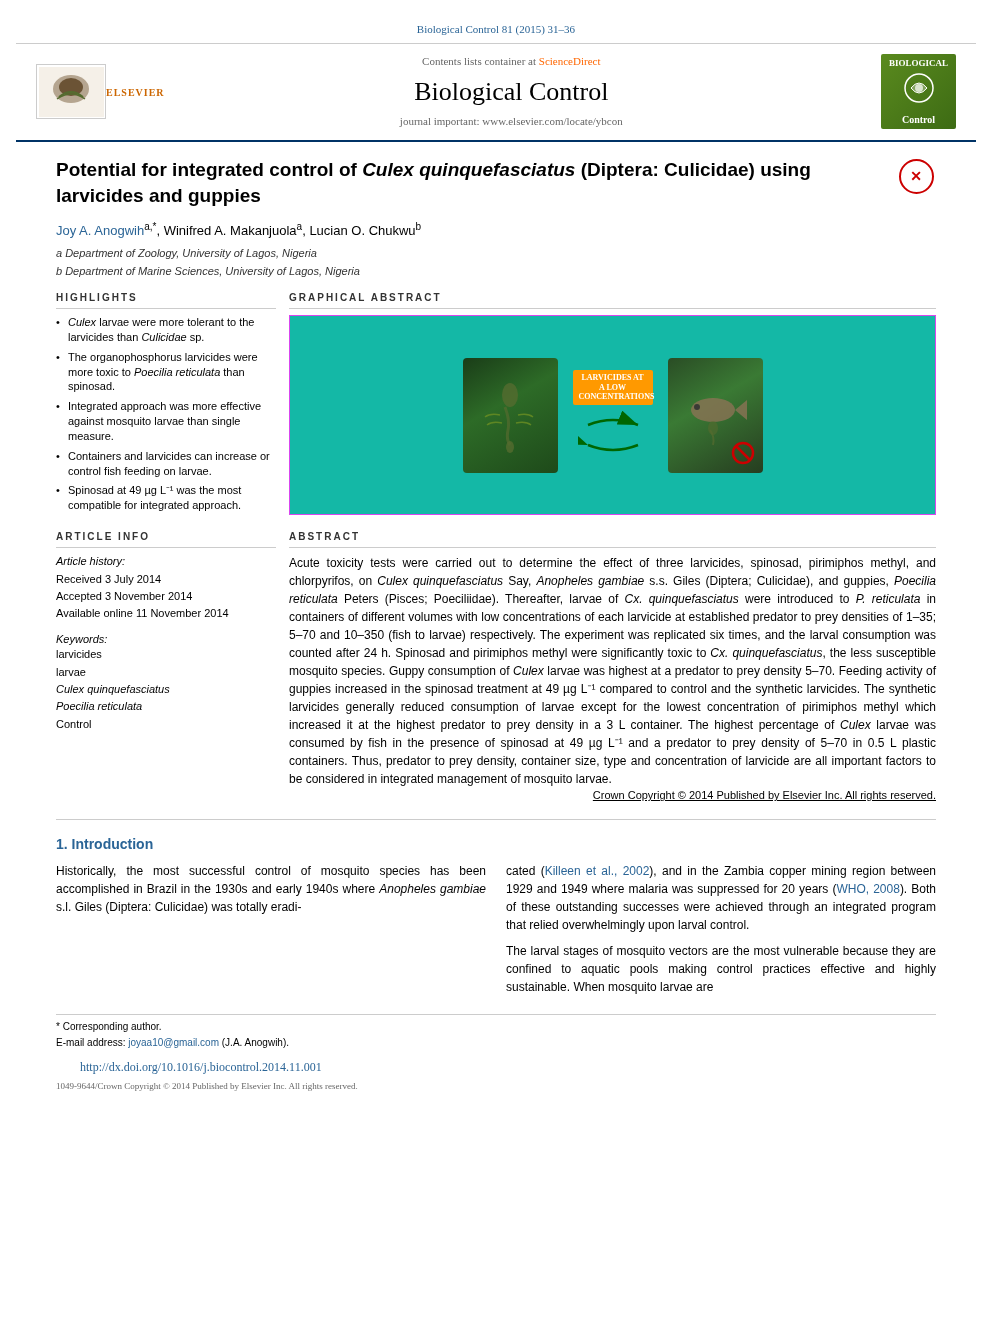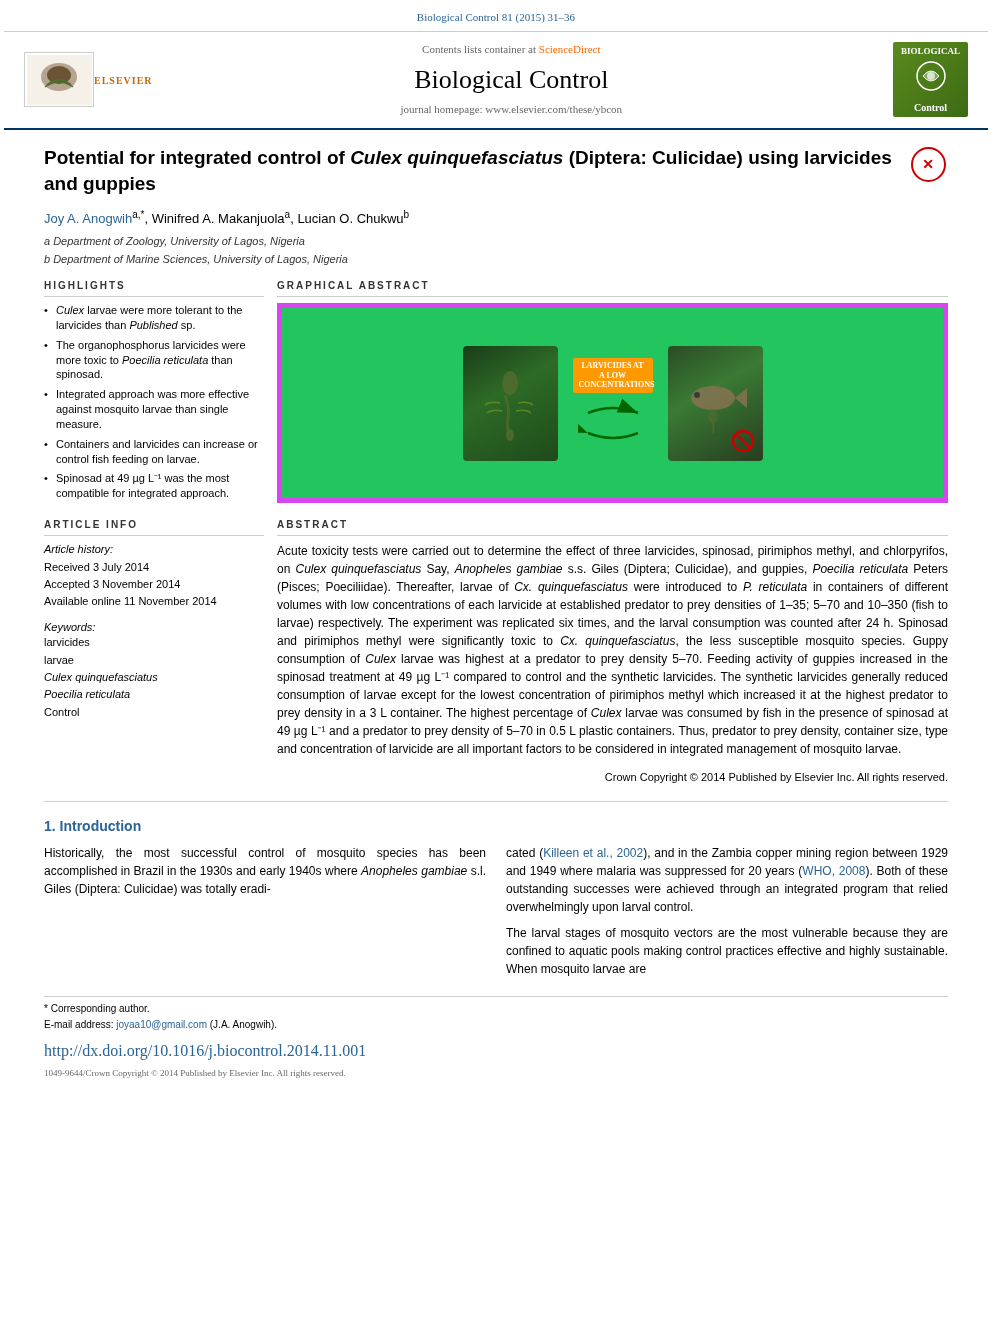--- a/index.html
+++ b/index.html
@@ -8,21 +8,21 @@
       background: #fff;
       color: #000;
       width: 992px;
       min-height: 1323px;
       font-size: 13px;
       line-height: 1.4;
     }
     .page-wrapper {
       width: 992px;
       background: #fff;
-      padding: 4px;
+      padding: 16px;
     }
     
     .top-bar {
       text-align: center;
       padding: 6px 0;
       font-size: 11px;
       color: #2a6496;
       border-bottom: 1px solid #ccc;
     }
     
@@ -215,22 +215,22 @@
       position: absolute;
       left: 0;
       color: #000;
     }
     .highlights-list li em {
       font-style: italic;
     }
     .abstract-image-container {
       width: 100%;
       height: 200px;
-      background: #22c55e;
-      border: 5px solid #d946ef;
+      background: #14b8a6;
+      border: 1px solid #d946ef;
       display: flex;
       align-items: center;
       justify-content: center;
       position: relative;
       overflow: hidden;
     }
     .abstract-diagram {
       display: flex;
       align-items: center;
       gap: 15px;
@@ -279,22 +279,23 @@
     .abstract-text {
       font-size: 12px;
       line-height: 1.5;
       text-align: justify;
       font-family: Arial, sans-serif;
     }
     .abstract-text em { font-style: italic; }
     .abstract-copyright {
       font-size: 11px;
       text-align: right;
-      margin-top: 12px;
-      font-family: Arial, sans-serif;
+      margin-top: 0;
+      font-family: Arial, sans-serif;
+      text-decoration: underline;
     }
     
     .section-divider {
       border: none;
       border-top: 1px solid #ccc;
       margin: 15px 0;
     }
     
     .introduction-section {
       margin-top: 12px;
@@ -323,21 +324,22 @@
       border-top: 1px solid #ccc;
       margin-top: 10px;
       padding-top: 5px;
       font-size: 10px;
       font-family: Arial, sans-serif;
     }
     .footnote-section p { margin-bottom: 2px; }
     .doi-link {
       color: #2a6496;
       text-decoration: none;
-      font-size: 16px;
+      font-size: 12px;
+      margin-left: 24px;
     }
     .copyright-footer {
       font-size: 9px;
       color: #666;
       margin-top: 4px;
     }
   </style>
 </head>
 <body>
 
@@ -360,21 +362,21 @@
       </div>
       <div class="elsevier-text">ELSEVIER</div>
     </div>
 
     <div class="journal-center">
       <div class="sciencedirect-link">
         <span>Contents lists container at</span>
         <a href="#" style="color:#ff6600; text-decoration:none;">ScienceDirect</a>
       </div>
       <div class="journal-title">Biological Control</div>
-      <div class="journal-homepage">journal homepage: www.elsevier.com/these/ybcon</div>
+      <div class="journal-homepage">journal important: www.elsevier.com/locate/ybcon</div>
     </div>
 
     <div class="journal-logo-right">
       <div class="logo-top">Biological</div>
       <div class="logo-icon">
         <svg width="32" height="32" viewBox="0 0 32 32">
           <circle cx="16" cy="16" r="14" fill="none" stroke="#fff" stroke-width="1.5"></circle>
           <path d="M8,16 Q16,6 24,16 Q16,26 8,16" fill="rgba(255,255,255,0.3)" stroke="#fff" stroke-width="1"></path>
           <circle cx="16" cy="16" r="4" fill="#fff" opacity="0.7"></circle>
         </svg>
@@ -400,21 +402,21 @@
 
     <div class="affiliations">
       <p>a Department of Zoology, University of Lagos, Nigeria</p>
       <p>b Department of Marine Sciences, University of Lagos, Nigeria</p>
     </div>
 
     <div class="two-col">
       <div class="left-col">
         <div class="section-header">HIGHLIGHTS</div>
         <ul class="highlights-list">
-          <li><em>Culex</em> larvae were more tolerant to the larvicides than <em>Published</em> sp.</li>
+          <li><em>Culex</em> larvae were more tolerant to the larvicides than <em>Culicidae</em> sp.</li>
           <li>The organophosphorus larvicides were more toxic to <em>Poecilia reticulata</em> than spinosad.</li>
           <li>Integrated approach was more effective against mosquito larvae than single measure.</li>
           <li>Containers and larvicides can increase or control fish feeding on larvae.</li>
           <li>Spinosad at 49 µg L⁻¹ was the most compatible for integrated approach.</li>
         </ul>
       </div>
 
       <div class="right-col">
         <div class="section-header">GRAPHICAL ABSTRACT</div>
         <div class="abstract-image-container">

